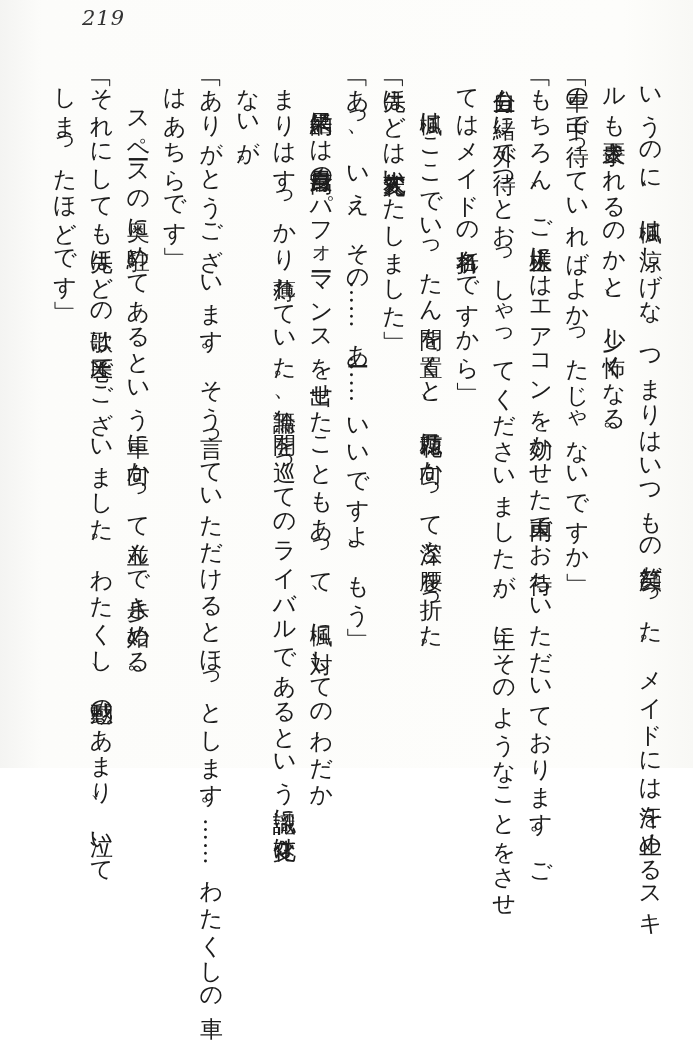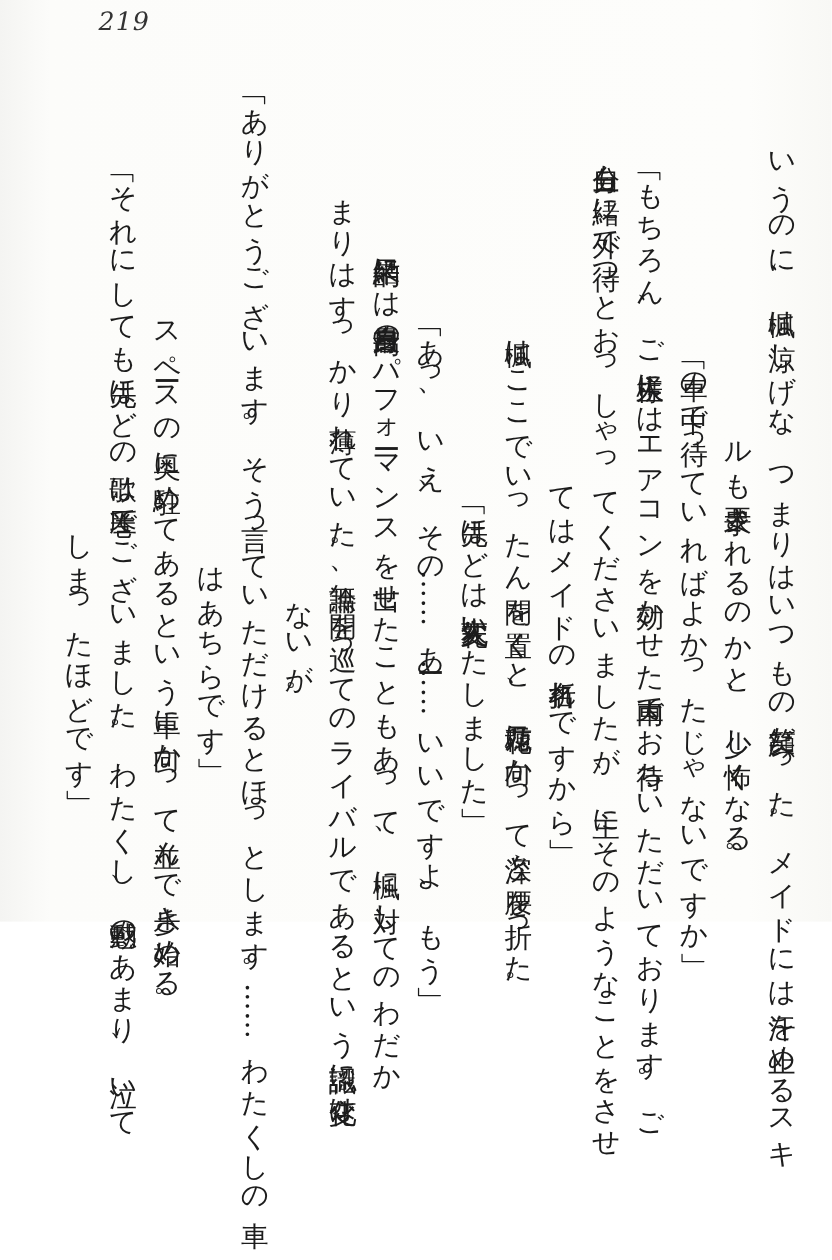--- a/index.html
+++ b/index.html
@@ -10,21 +10,20 @@
     width: 693px;
     height: 1050px;
     overflow: hidden;
     font-family: "DejaVu Serif", "Liberation Serif", serif;
   }
   .page {
     position: relative;
     width: 693px;
     height: 768px;
     background: linear-gradient(90deg, #f4f4f2 0%, #fcfcfa 6%, #fdfdfb 90%, #f8f8f5 100%);
-    text-align: center;
   }
   .page-number {
     position: absolute;
     top: 6px;
     left: 82px;
     font-size: 21px;
     font-style: italic;
     letter-spacing: 1px;
     color: #333333;
   }

